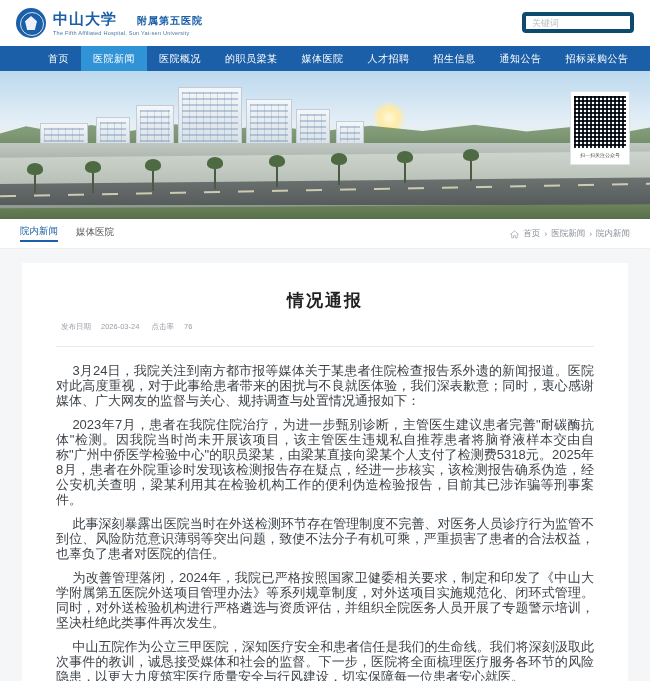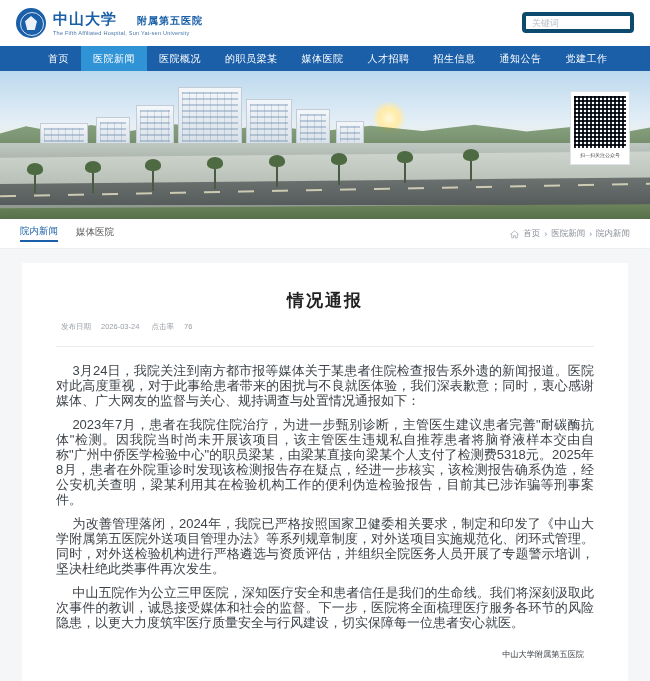--- a/index.html
+++ b/index.html
@@ -263,20 +263,21 @@
 
   <div class="nav">
     <div class="nav-item">首页</div>
     <div class="nav-item active">医院新闻</div>
     <div class="nav-item">医院概况</div>
     <div class="nav-item">的职员梁某</div>
     <div class="nav-item">媒体医院</div>
     <div class="nav-item">人才招聘</div>
     <div class="nav-item">招生信息</div>
     <div class="nav-item">通知公告</div>
+    <div class="nav-item">招标采购公告</div>
     <div class="nav-item">党建工作</div>
   </div>
 
   <div class="hero">
     <div class="sky"></div>
     <div class="sun"></div>
     <div class="treeline"></div>
 
     <div class="building b7">
         <div class="bwin"></div>
@@ -341,20 +342,21 @@
   <div class="card">
     <div class="art-title">情况通报</div>
     <div class="art-meta">
       <span>发布日期</span><span>2026-03-24</span>
       <span>点击率</span><span>76</span>
     </div>
     <div class="divider"></div>
     <div class="art-body">
       <p>3月24日，我院关注到南方都市报等媒体关于某患者住院检查报告系外遗的新闻报道。医院对此高度重视，对于此事给患者带来的困扰与不良就医体验，我们深表歉意；同时，衷心感谢媒体、广大网友的监督与关心、规持调查与处置情况通报如下：</p>
       <p>2023年7月，患者在我院住院治疗，为进一步甄别诊断，主管医生建议患者完善"耐碳酶抗体"检测。因我院当时尚未开展该项目，该主管医生违规私自推荐患者将脑脊液样本交由自称"广州中侨医学检验中心"的职员梁某，由梁某直接向梁某个人支付了检测费5318元。2025年8月，患者在外院重诊时发现该检测报告存在疑点，经进一步核实，该检测报告确系伪造，经公安机关查明，梁某利用其在检验机构工作的便利伪造检验报告，目前其已涉诈骗等刑事案件。</p>
+      <p>此事深刻暴露出医院当时在外送检测环节存在管理制度不完善、对医务人员诊疗行为监管不到位、风险防范意识薄弱等突出问题，致使不法分子有机可乘，严重损害了患者的合法权益，也辜负了患者对医院的信任。</p>
       <p>为改善管理落闭，2024年，我院已严格按照国家卫健委相关要求，制定和印发了《中山大学附属第五医院外送项目管理办法》等系列规章制度，对外送项目实施规范化、闭环式管理。同时，对外送检验机构进行严格遴选与资质评估，并组织全院医务人员开展了专题警示培训，坚决杜绝此类事件再次发生。</p>
       <p>中山五院作为公立三甲医院，深知医疗安全和患者信任是我们的生命线。我们将深刻汲取此次事件的教训，诚恳接受媒体和社会的监督。下一步，医院将全面梳理医疗服务各环节的风险隐患，以更大力度筑牢医疗质量安全与行风建设，切实保障每一位患者安心就医。</p>
     </div>
     <div class="sign">
       <div>中山大学附属第五医院</div>
 
     </div>
   </div>
 
 </div>

